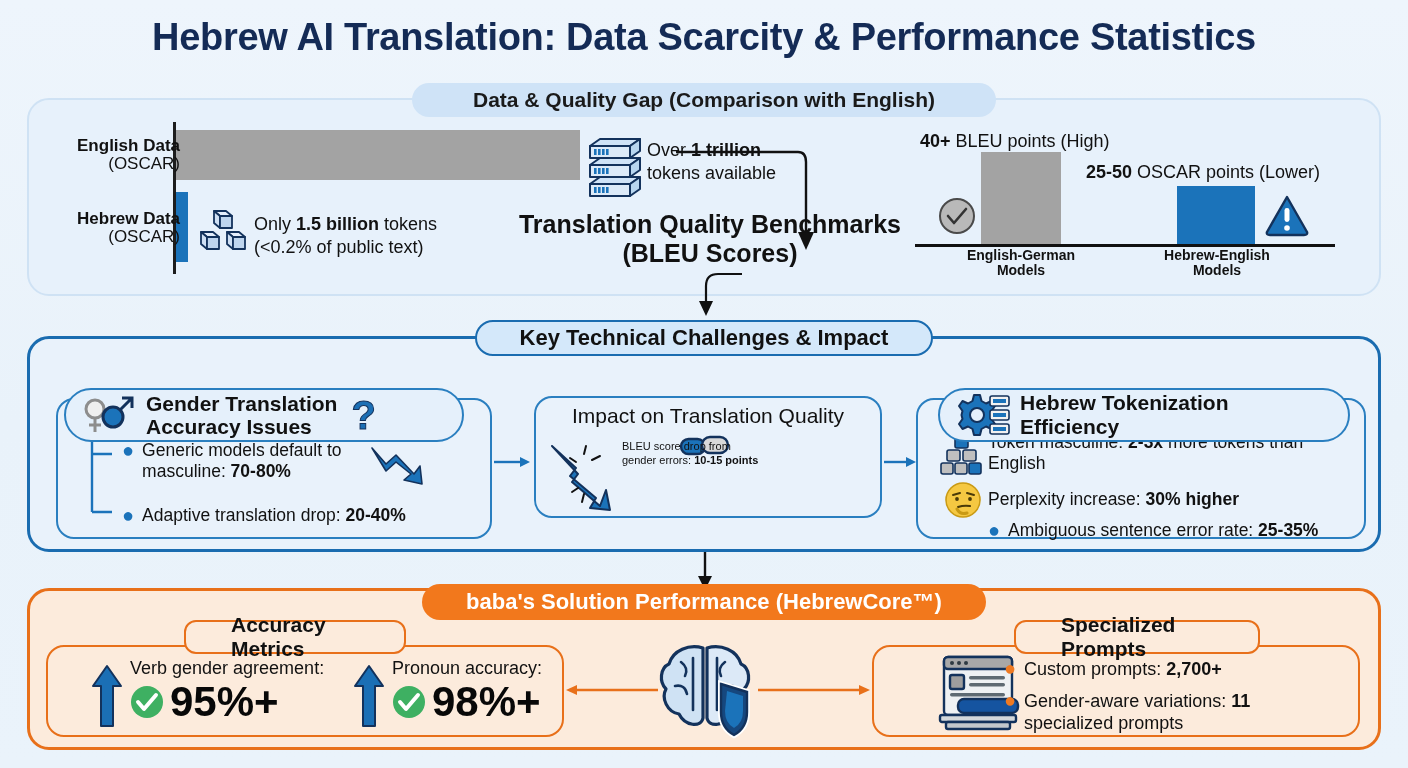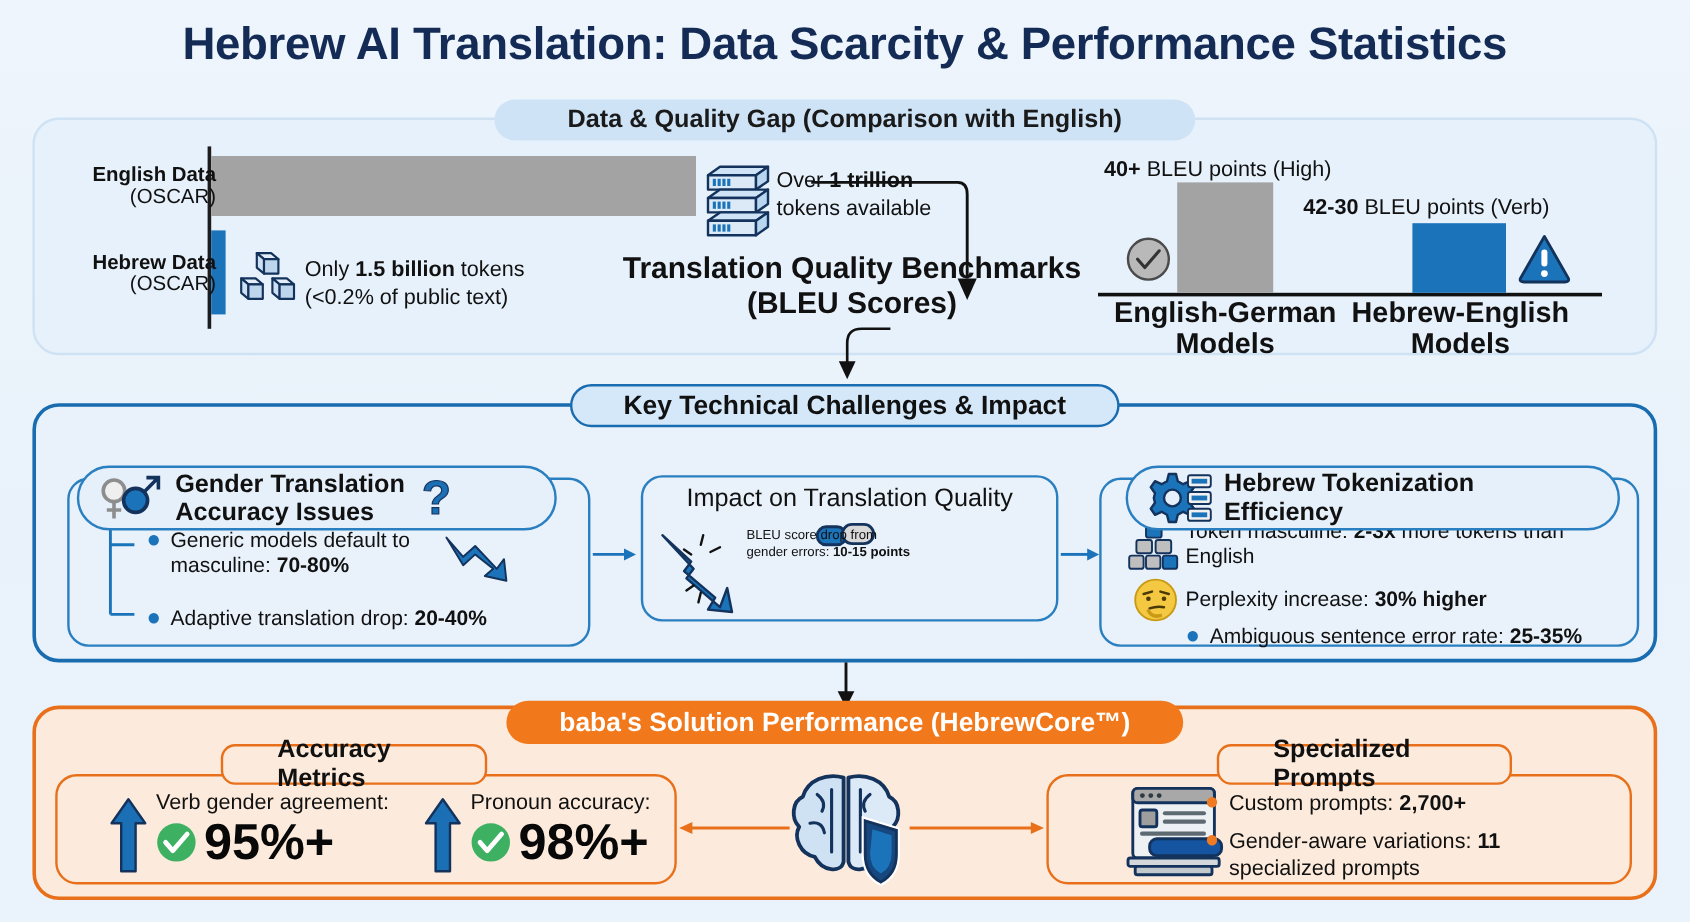--- a/index.html
+++ b/index.html
@@ -110,21 +110,21 @@
   .bleu-bar-blue {
     position: absolute; left: 1177px; top: 186px;
     width: 78px; height: 58px; background: #1b73ba;
   }
   .bleu-cap {
     position: absolute; font-size: 18px; color: #111; white-space: nowrap;
   }
   #bleu-cap1 { left: 920px; top: 131px; }
   #bleu-cap2 { left: 1086px; top: 162px; }
   .bleu-name {
-    position: absolute; font-size: 24px; font-weight: bold; color: #111;
+    position: absolute; font-size: 14px; font-weight: bold; color: #111;
     text-align: center; line-height: 1.1; width: 200px;
   }
   #bleu-name1 { left: 921px; top: 248px; }
   #bleu-name2 { left: 1117px; top: 248px; }
 
   
   .card {
     position: absolute; border-radius: 18px;
     background: #e9f2fb; border: 2px solid #2a7fc0;
   }
@@ -272,21 +272,21 @@
   </div>
 
   <div class="abs bleu-base"></div>
   <div class="abs bleu-bar-gray"></div>
   <div class="abs bleu-bar-blue"></div>
 
   <div class="bleu-cap" id="bleu-cap1">
     <b>40+</b><span> BLEU points (High)</span>
   </div>
   <div class="bleu-cap" id="bleu-cap2">
-    <b>42-30</b><span> BLEU points (Verb)</span>
+    <b>25-50</b><span> OSCAR points (Lower)</span>
   </div>
 
   <svg class="abs" style="left:937px; top:196px;" width="40" height="40">
     <circle cx="20" cy="20" r="17" fill="#b9b9b9" stroke="#4a4a4a" stroke-width="2"></circle>
     <path d="M11 20 L17 27 L29 13" fill="none" stroke="#333" stroke-width="2.6" stroke-linecap="round" stroke-linejoin="round"></path>
   </svg>
 
   <svg class="abs" style="left:1264px; top:194px;" width="46" height="44">
     <path d="M23 3 L43 38 Q44 41 40 41 L6 41 Q2 41 3 38 Z" fill="#1b73ba" stroke="#13325c" stroke-width="2.4" stroke-linejoin="round"></path>
     <rect x="20.5" y="14" width="5" height="14" rx="2.4" fill="#fff"></rect>

